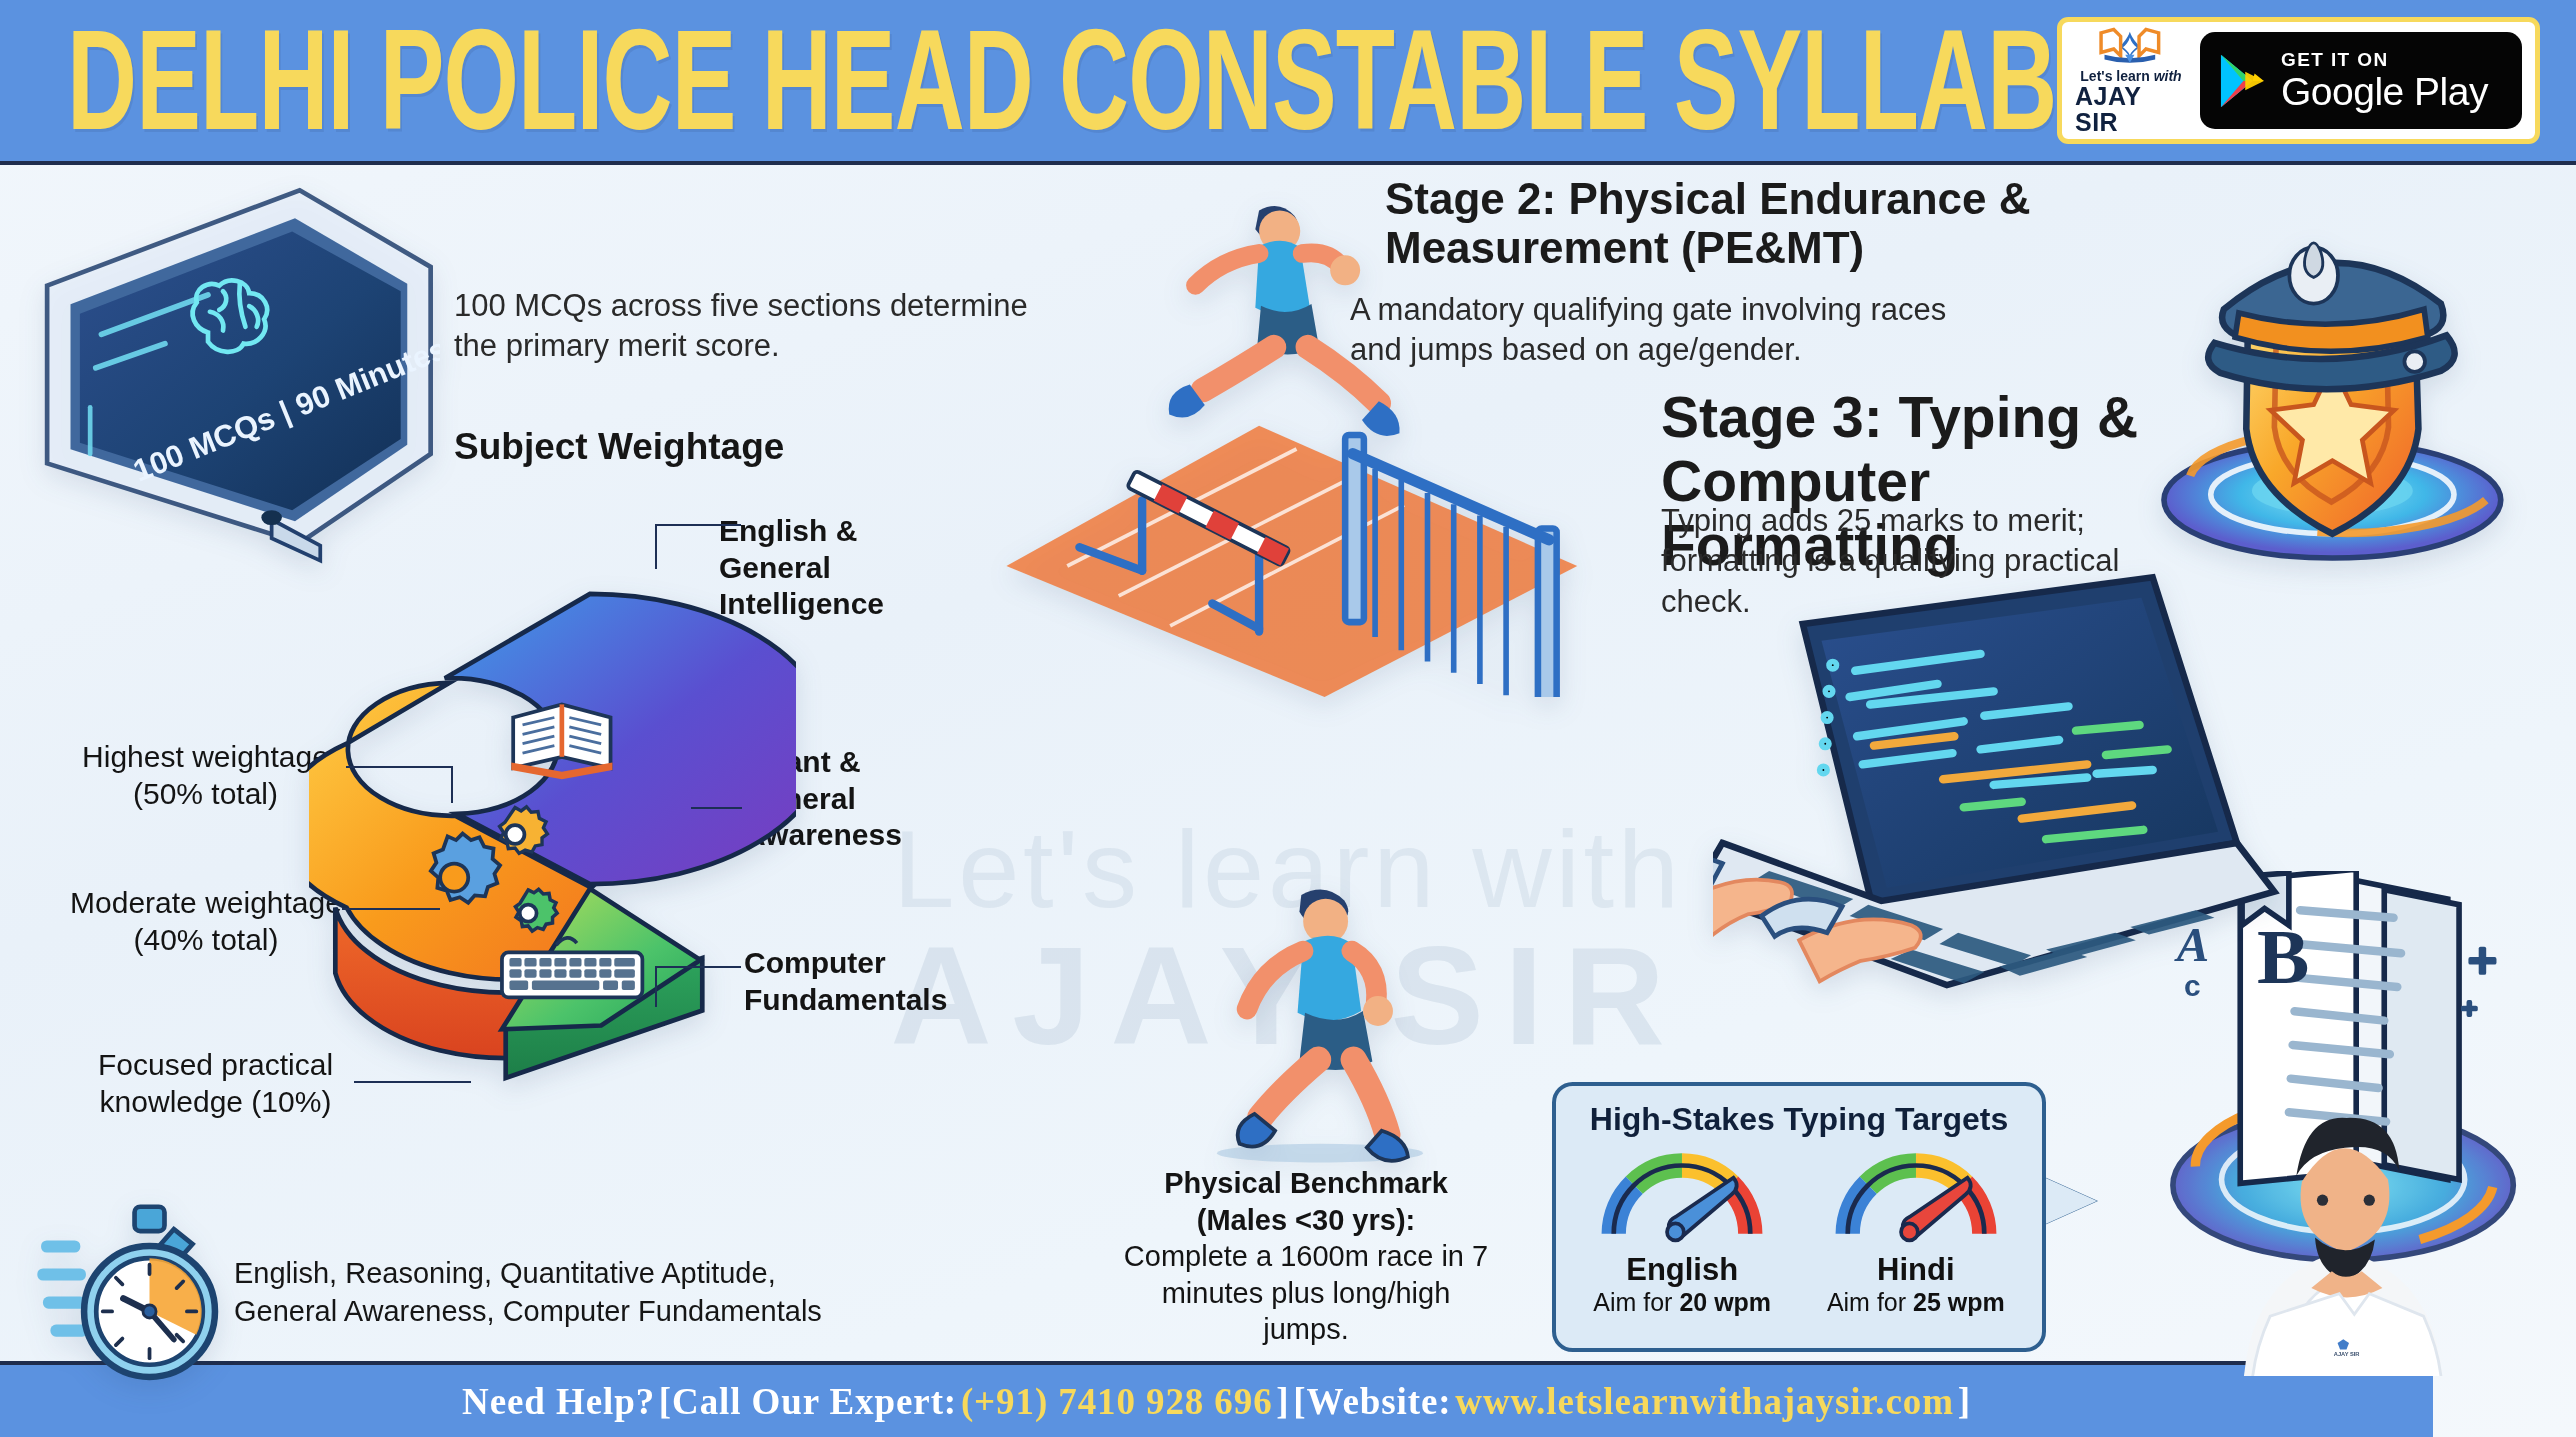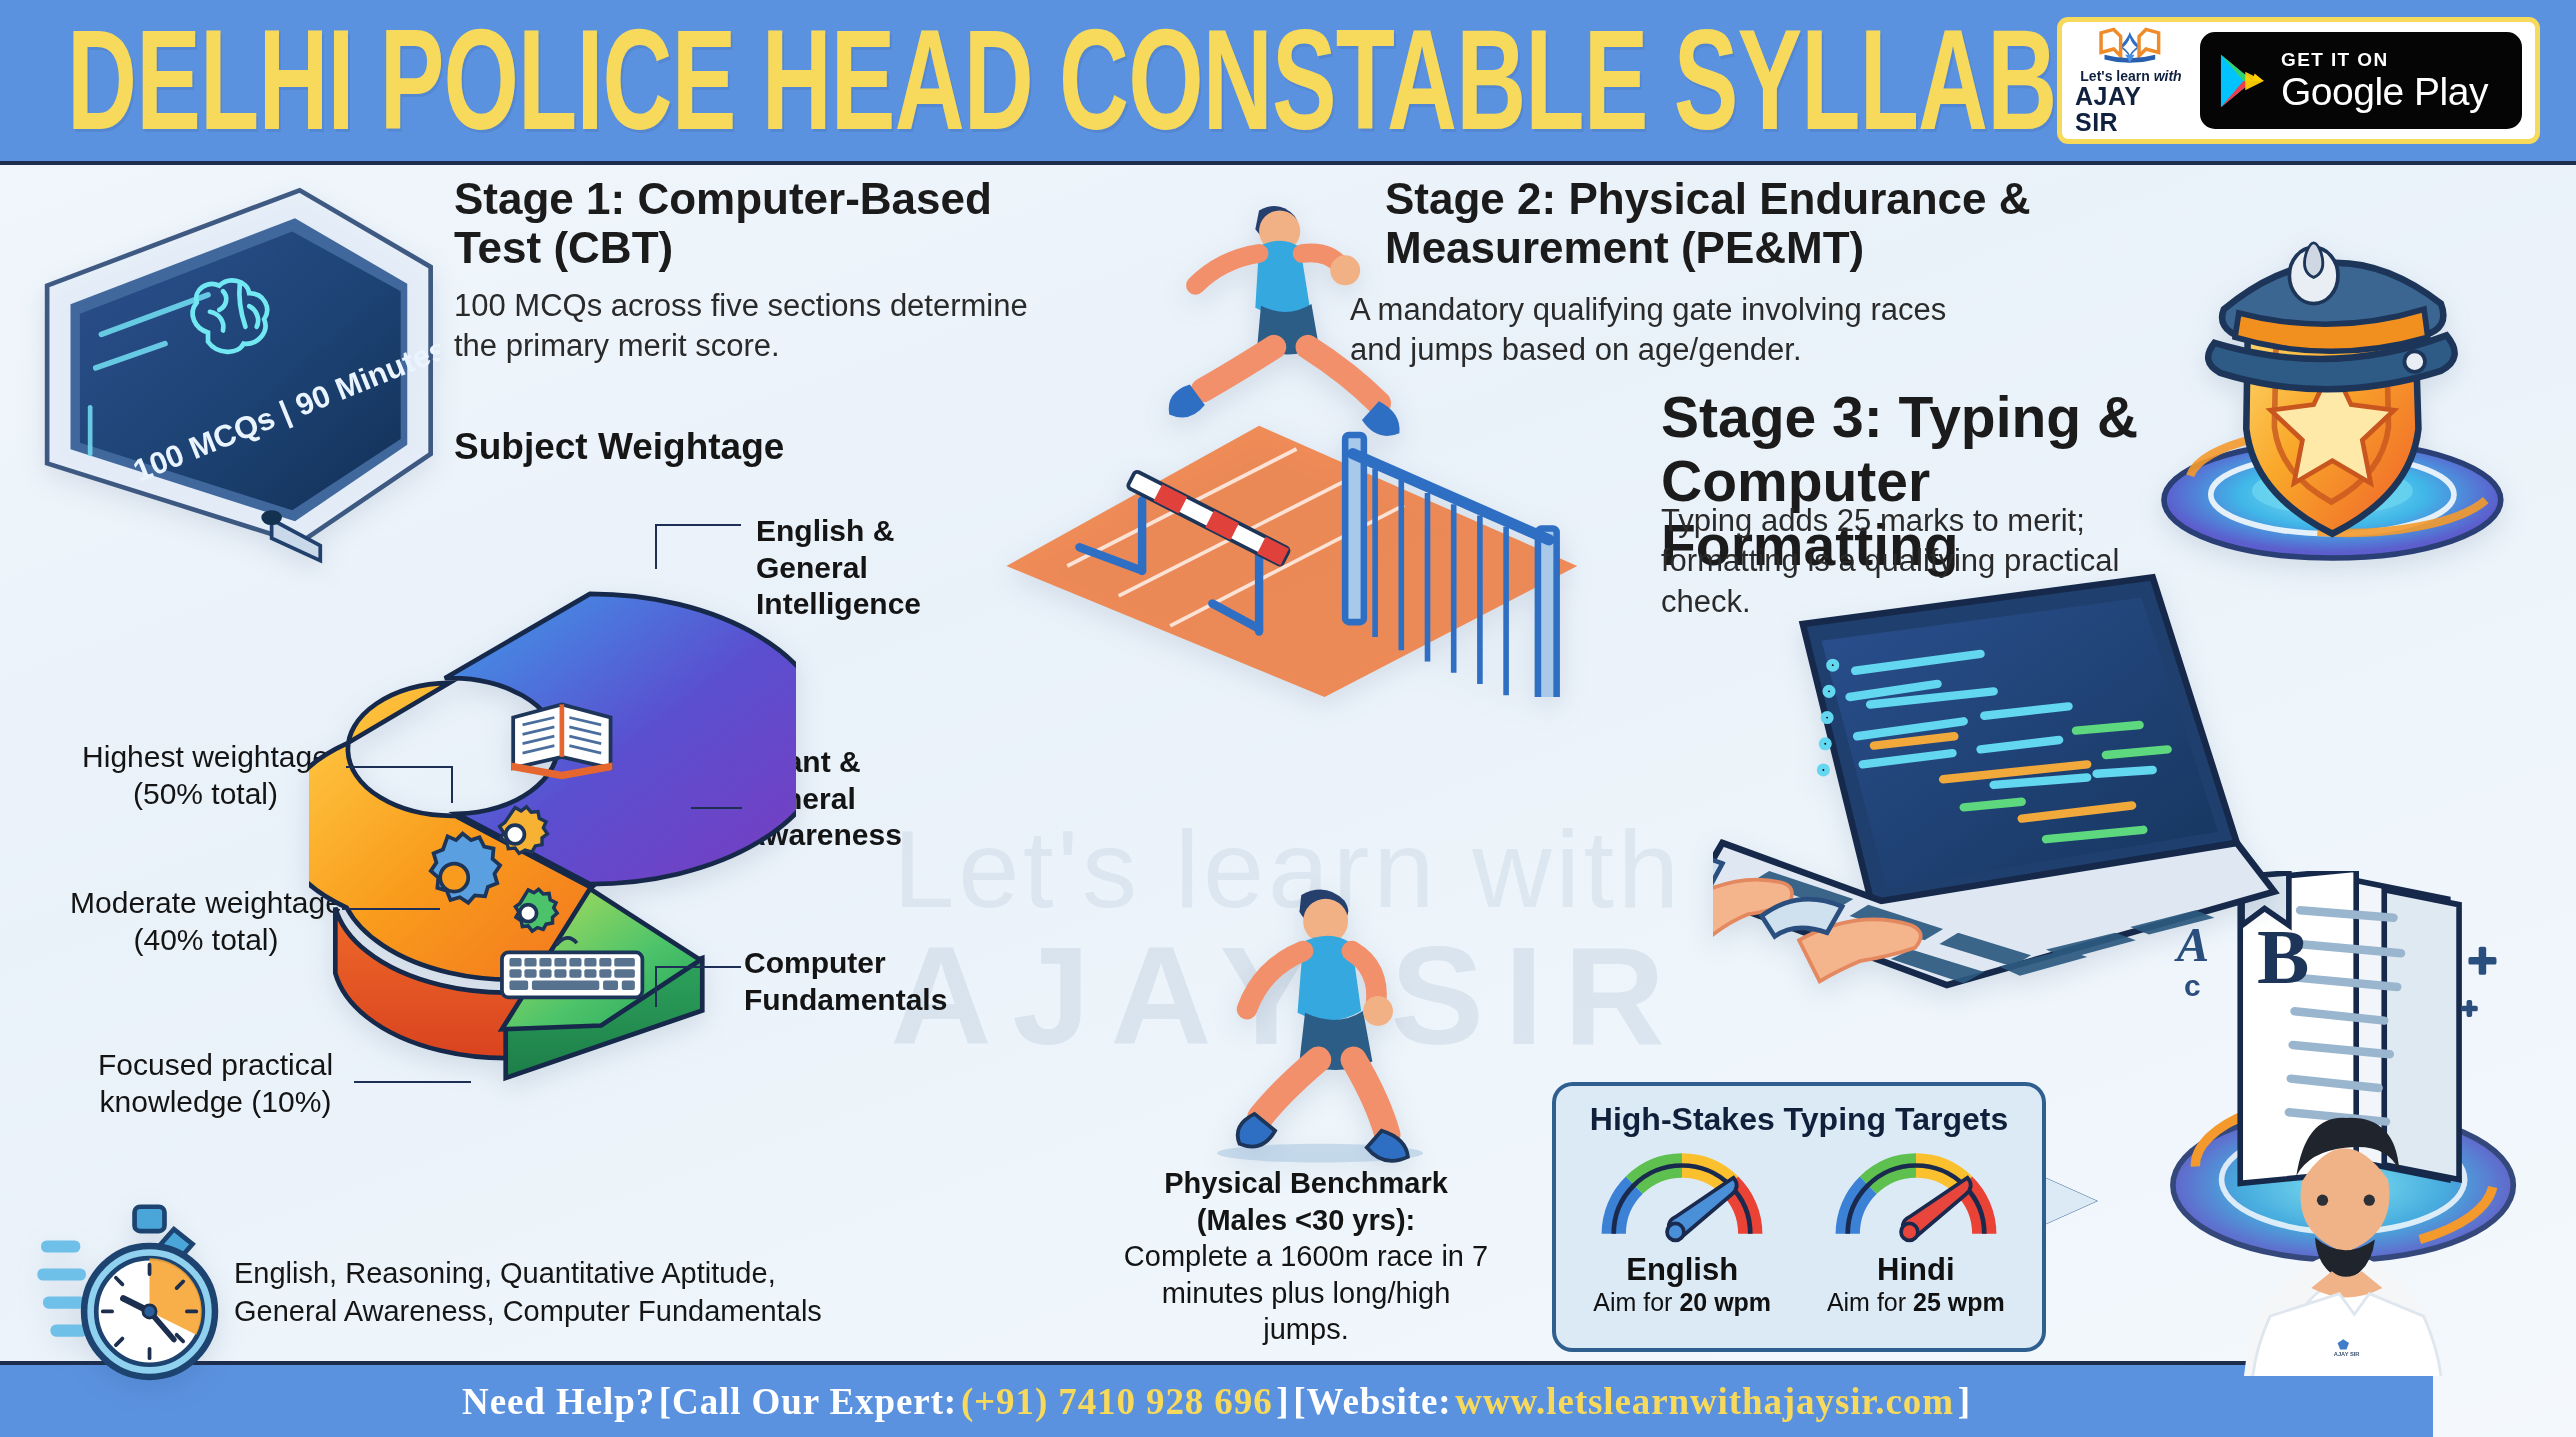--- a/index.html
+++ b/index.html
@@ -77,21 +77,21 @@
 
   #s2-title { position:absolute; left: 1385px; top: 174px; width: 646px; font-size: 44px; }
   #s2-body  { position:absolute; left: 1350px; top: 290px; width: 646px; font-size: 31px; }
 
   #s3-title { position:absolute; left: 1661px; top: 386px; width: 524px; font-size: 57px; }
   #s3-body  { position:absolute; left: 1661px; top: 501px; width: 496px; font-size: 31px; }
 
   
   .pl { position: absolute; font-size: 30px; color:#141414; line-height:1.22; }
   .pl.b { font-weight: 700; }
-  #lbl-eng  { left: 756px; top: 513px; width: 215px;}
+  #lbl-eng  { left: 719px; top: 513px; width: 215px;}
   #lbl-quant{ left: 744px; top: 744px; width: 215px;}
   #lbl-comp { left: 744px; top: 945px; width: 243px;}
   #lbl-high { left: 51px; top: 739px; width: 309px; text-align:center;}
   #lbl-mod  { left: 47px; top: 885px; width: 318px; text-align:center;}
   #lbl-foc  { left: 75px; top: 1047px; width: 281px; text-align:center;}
 
   .leader { position:absolute; border-top: 2.8px solid #1d2f55; z-index:3;}
   .leader.v { border-top: none; border-left: 2.8px solid #1d2f55;}
 
   
@@ -214,21 +214,20 @@
           <path d="M34 -12 c-2 18 2 34 6 46"></path>
         <path d="M2 18 c10 2 16 10 14 20"></path>
           <path d="M44 12 c8 4 12 14 8 22"></path>
       </g>
       <text x="158" y="330" transform="rotate(-22 158 330)" fill="#eaf4ff" font-family="Liberation Sans, sans-serif" font-size="33" font-weight="700">100 MCQs | 90 Minutes</text>
       <path d="M300 370 L352 398 L352 414 L300 390Z" fill="#c9d9ea" stroke="#22406e" stroke-width="4"></path>
       <ellipse cx="300" cy="368" rx="11" ry="8" fill="#14304f"></ellipse>
     </g>
   </svg>
 
-  <div class="stage-title" id="s1-title">Stage 1: Computer-Based Test (CBT)</div>
   <div class="stage-body" id="s1-body">100 MCQs across five sections determine the primary merit score.</div>
   <div id="sw-head">Subject Weightage</div>
 
   <svg class="art shadow-soft" style="left:309px; top:505px; z-index:2;" width="487" height="674" viewBox="0 0 520 720">
     <defs>
       <linearGradient id="gBlue" x1="0" y1="0" x2="1" y2="1">
         <stop offset="0%" stop-color="#3f9ce8"></stop>
           <stop offset="50%" stop-color="#5a4fd0"></stop>
           <stop offset="100%" stop-color="#7b3bbf"></stop>
       </linearGradient>

